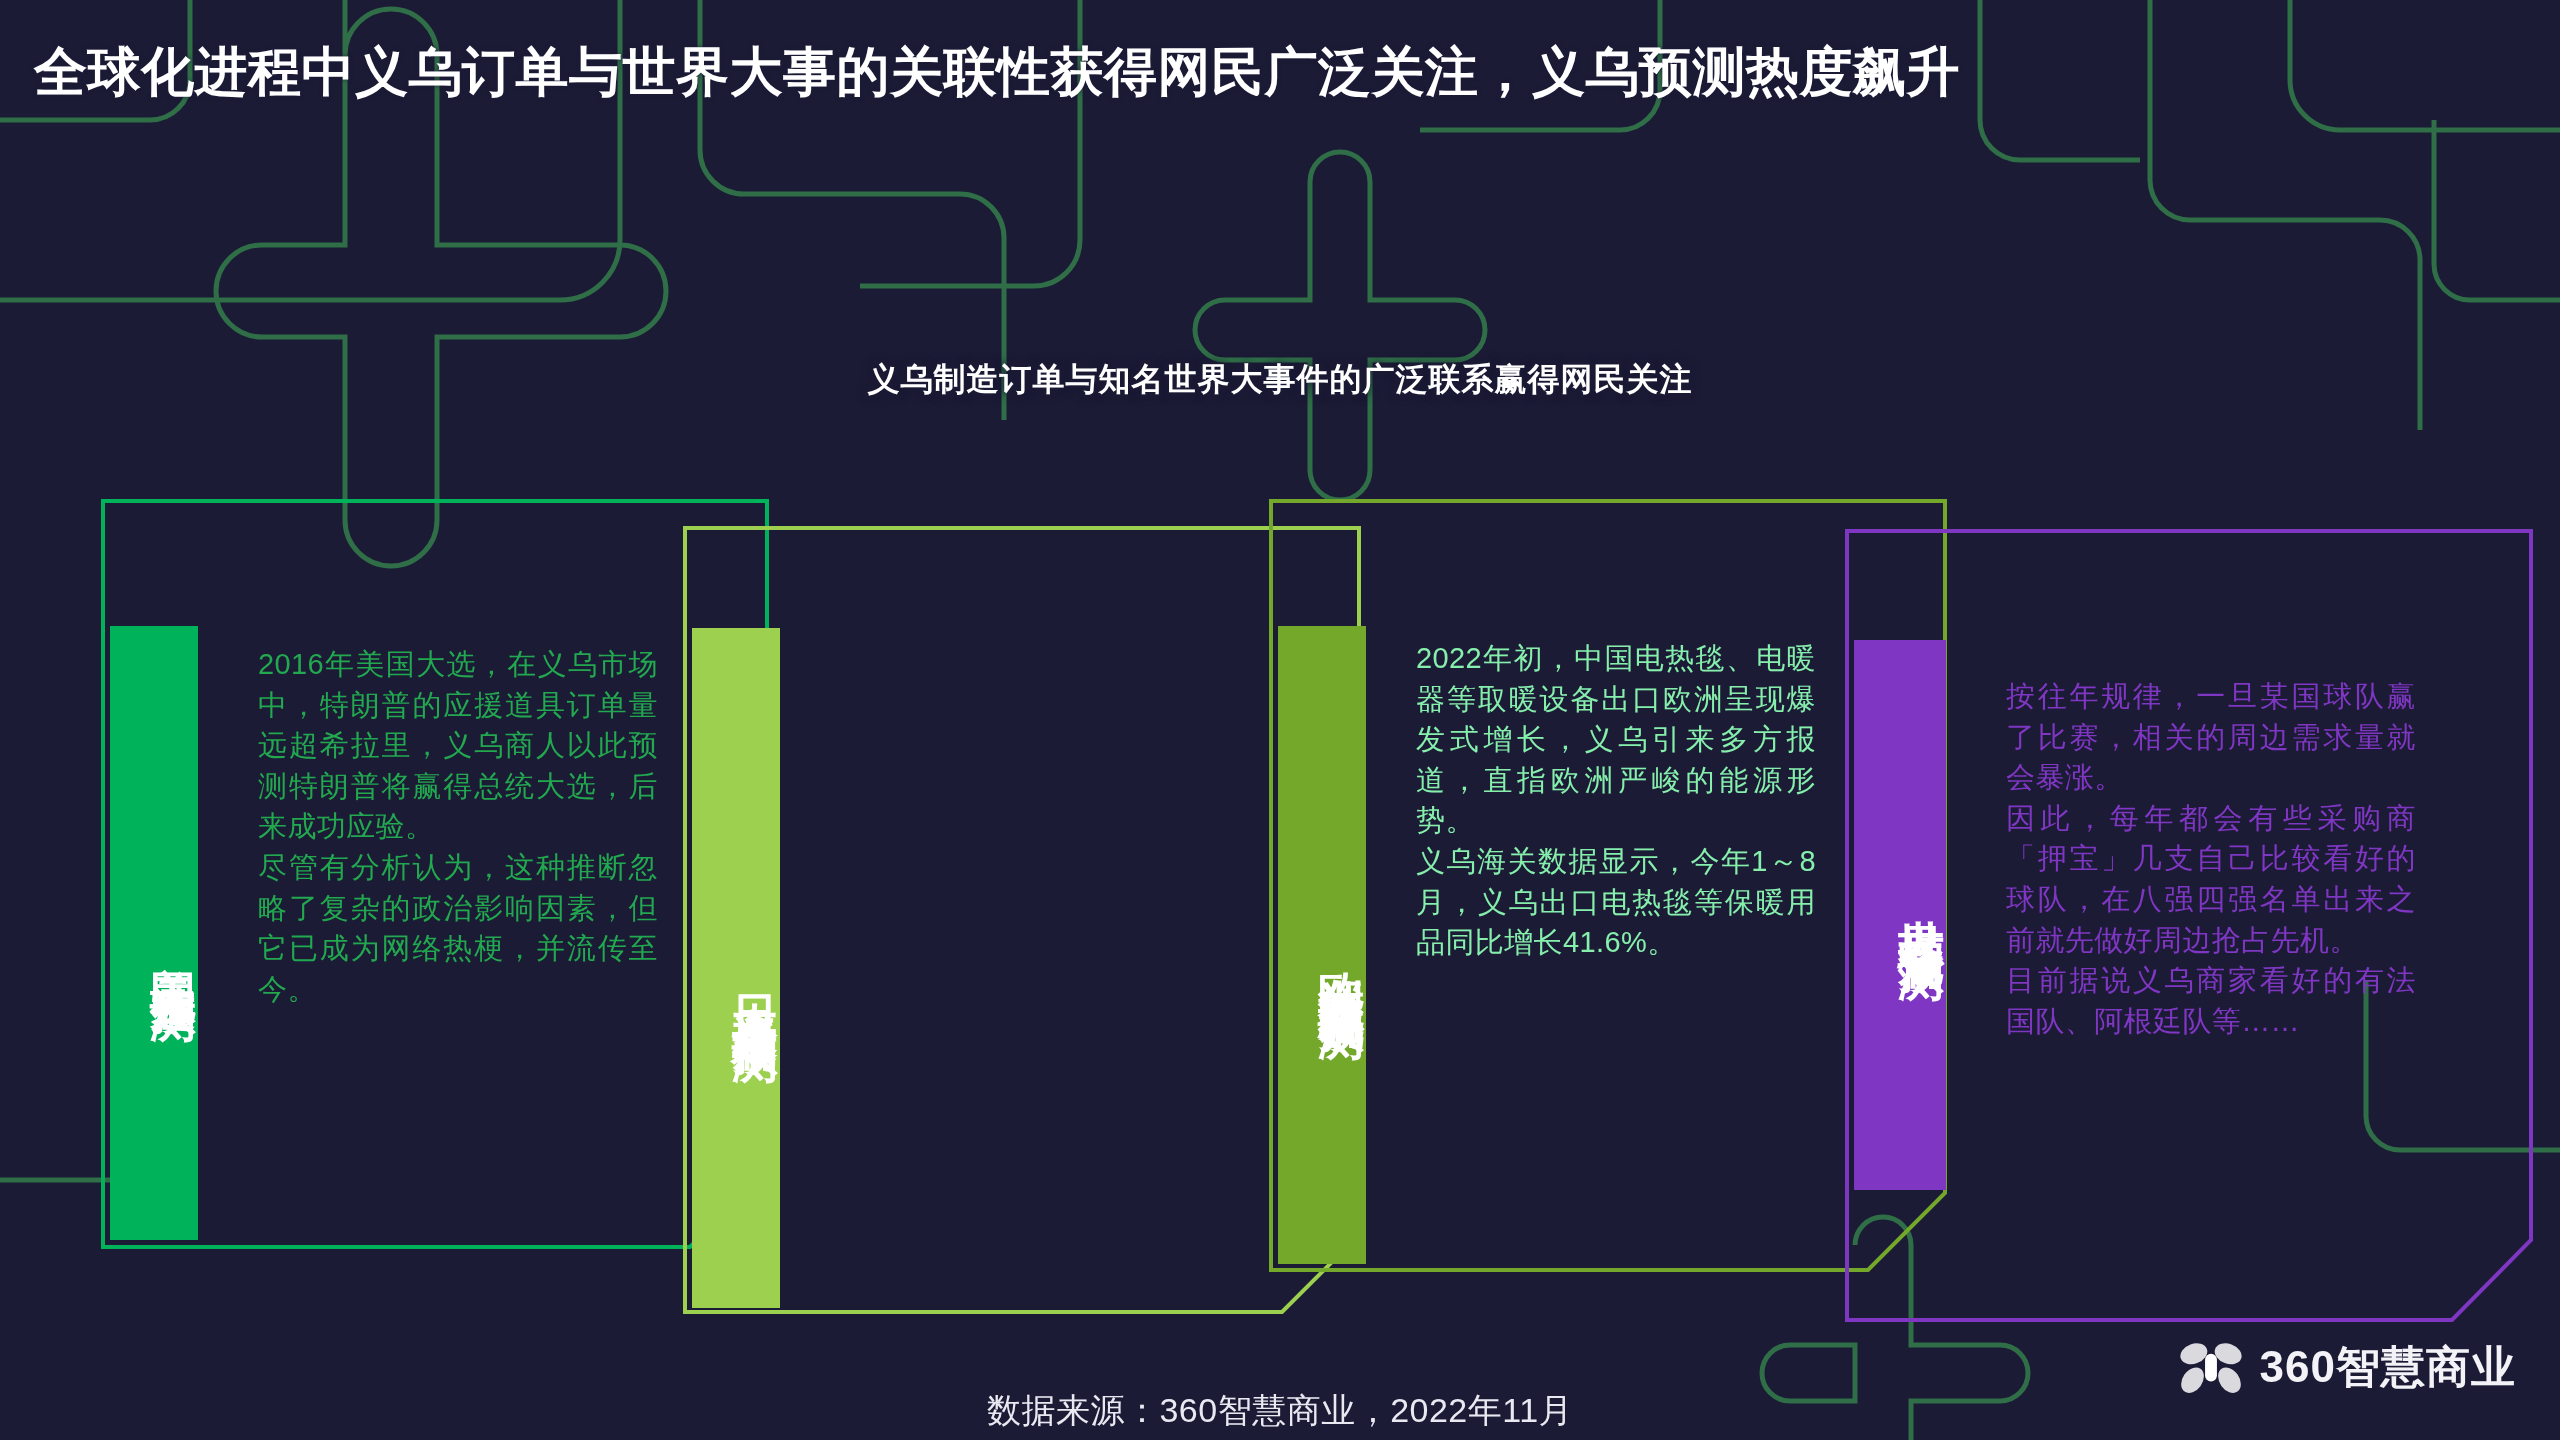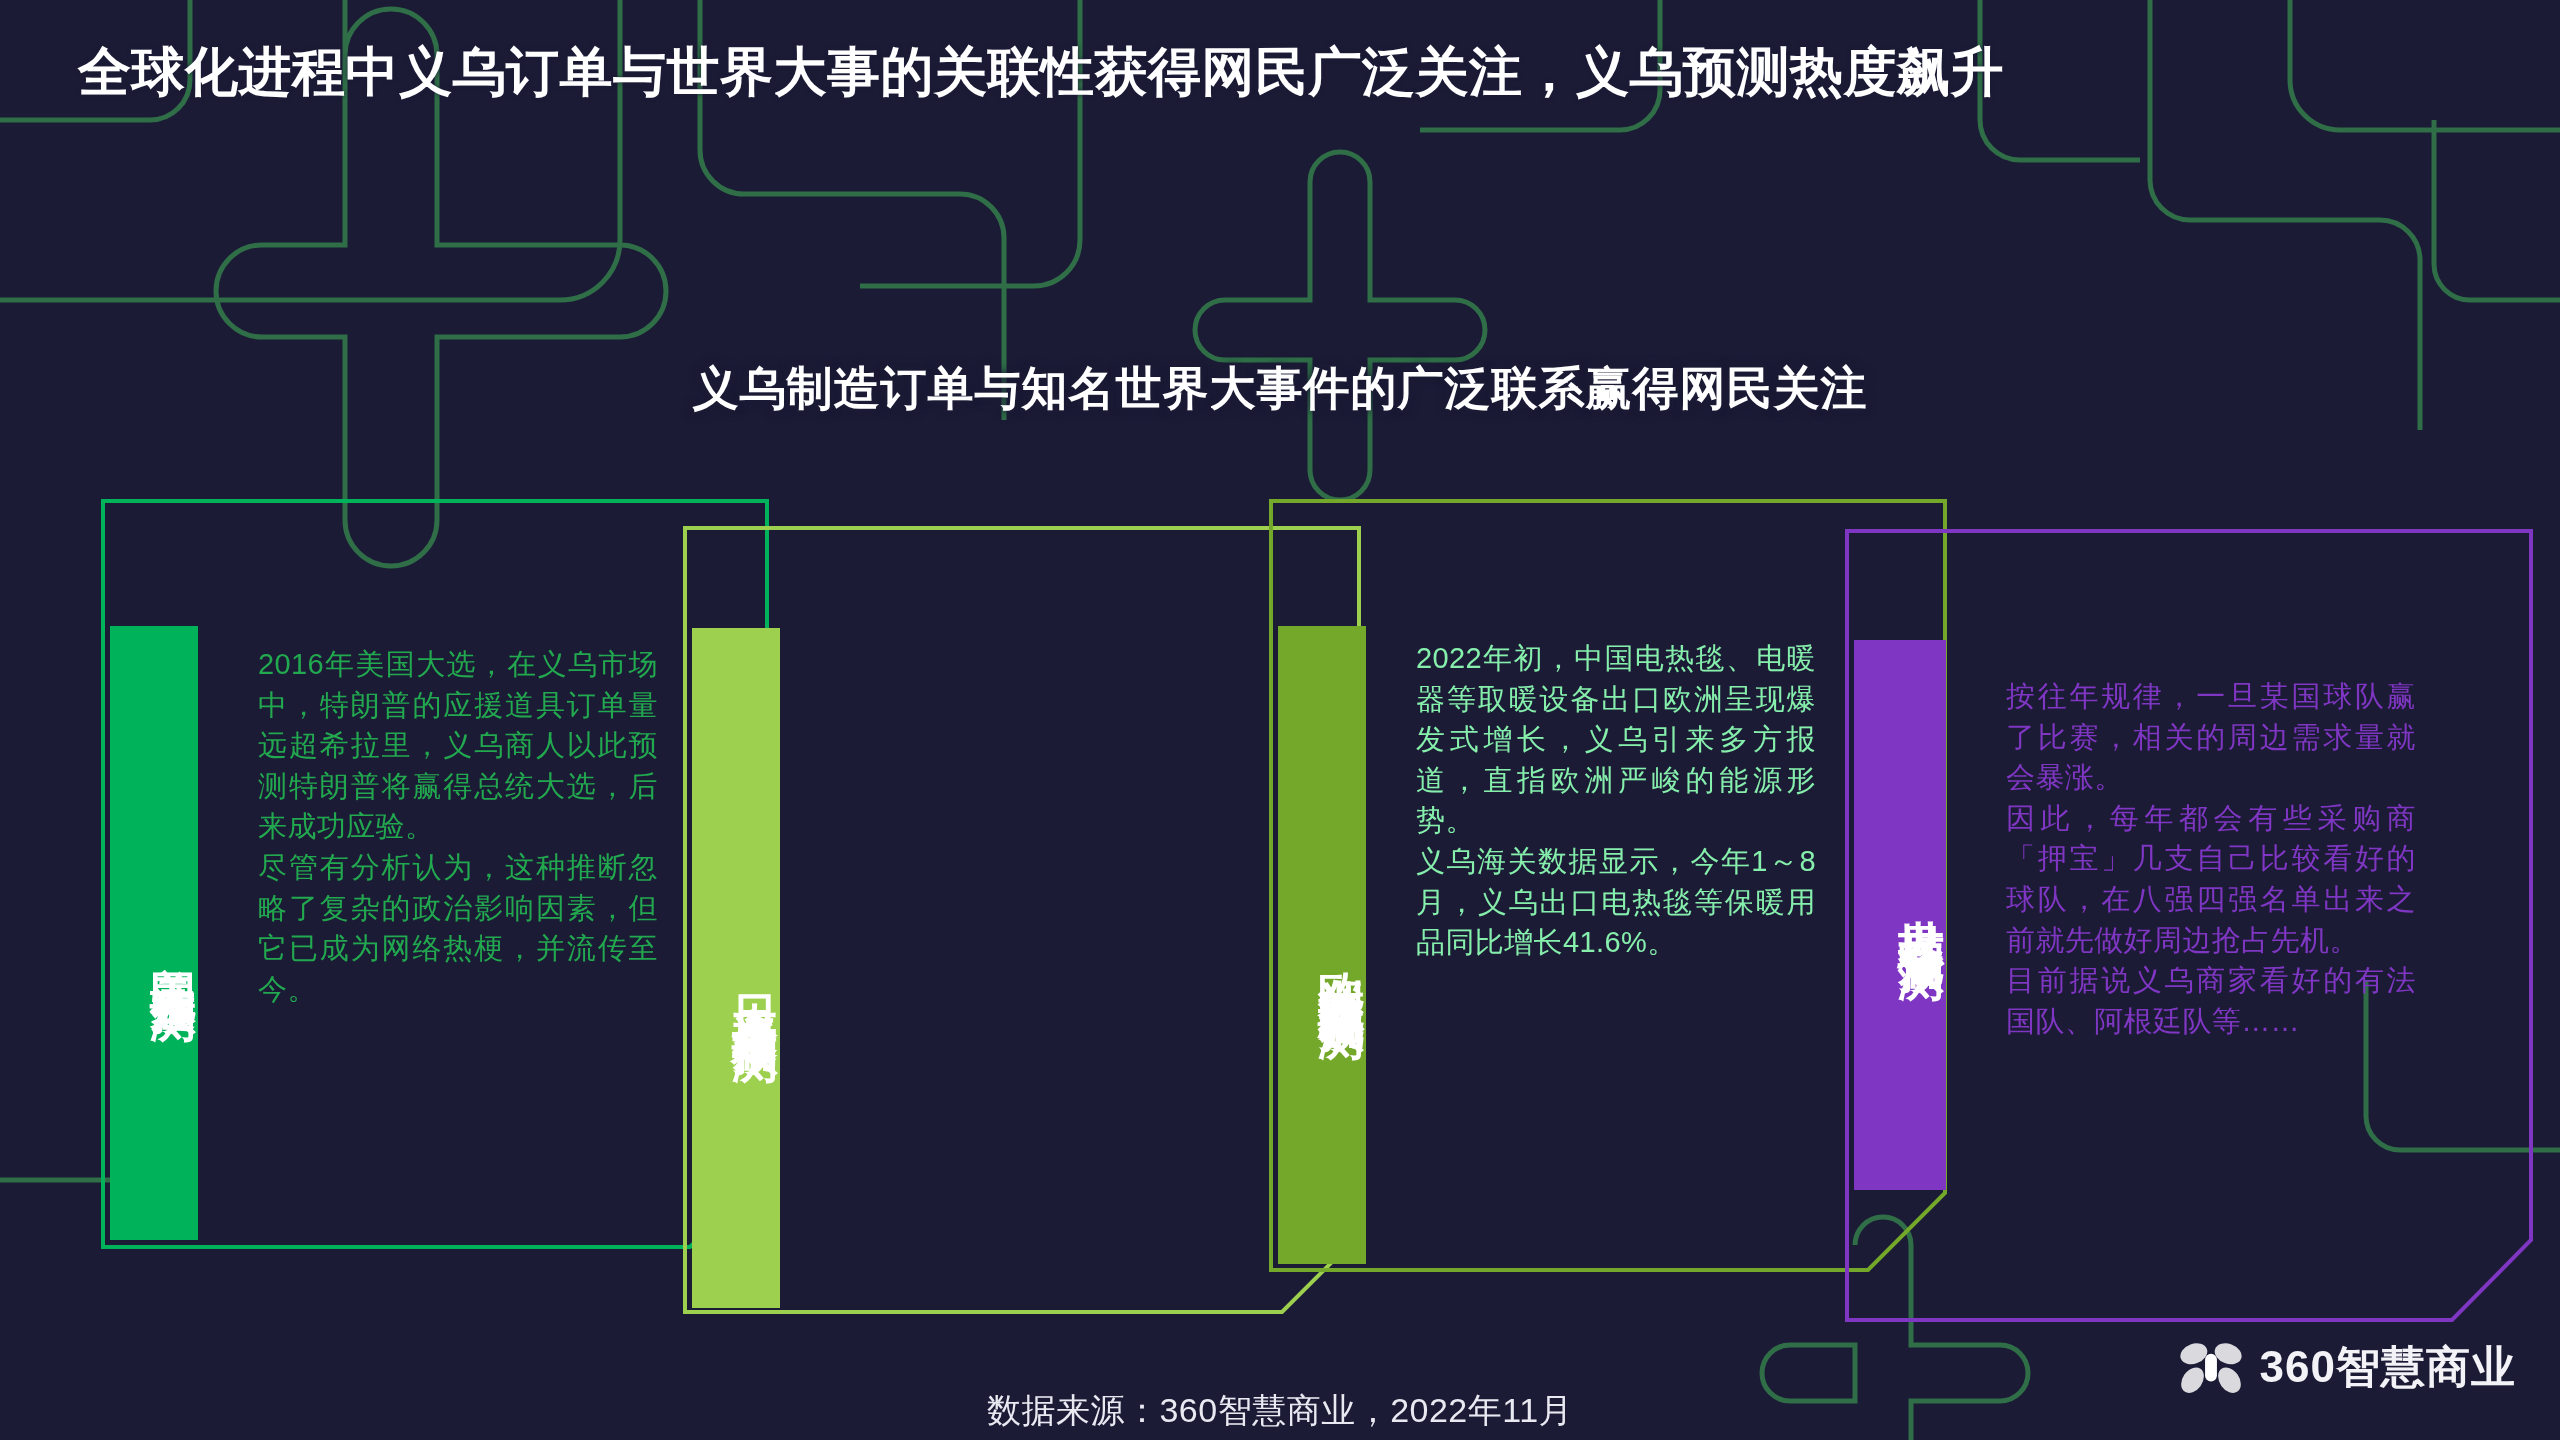--- a/index.html
+++ b/index.html
@@ -33,35 +33,34 @@
     padding-left: 34px;
   }
   #page-title {
     color: #ffffff;
     font-size: 53px;
     font-weight: 700;
     letter-spacing: 0.5px;
     line-height: 1.12;
     white-space: nowrap;
     text-shadow: 0 0 4px rgba(27,27,54,.9);
-    margin-left: 44px;
   }
 
   
   #subtitle-wrap {
     position: absolute;
     left: 0; top: 358px;
     width: 2560px;
     text-align: center;
     z-index: 5;
   }
   #subtitle {
     display: inline-block;
     color: #ffffff;
-    font-size: 46px;
+    font-size: 32px;
     font-weight: 700;
     letter-spacing: 1px;
     text-shadow: 0 0 6px rgba(27,27,54,.95), 0 0 12px rgba(27,27,54,.8);
   }
 
   
   #cards {
     position: absolute;
     left: 0; top: 0;
     width: 2560px; height: 1026px;

